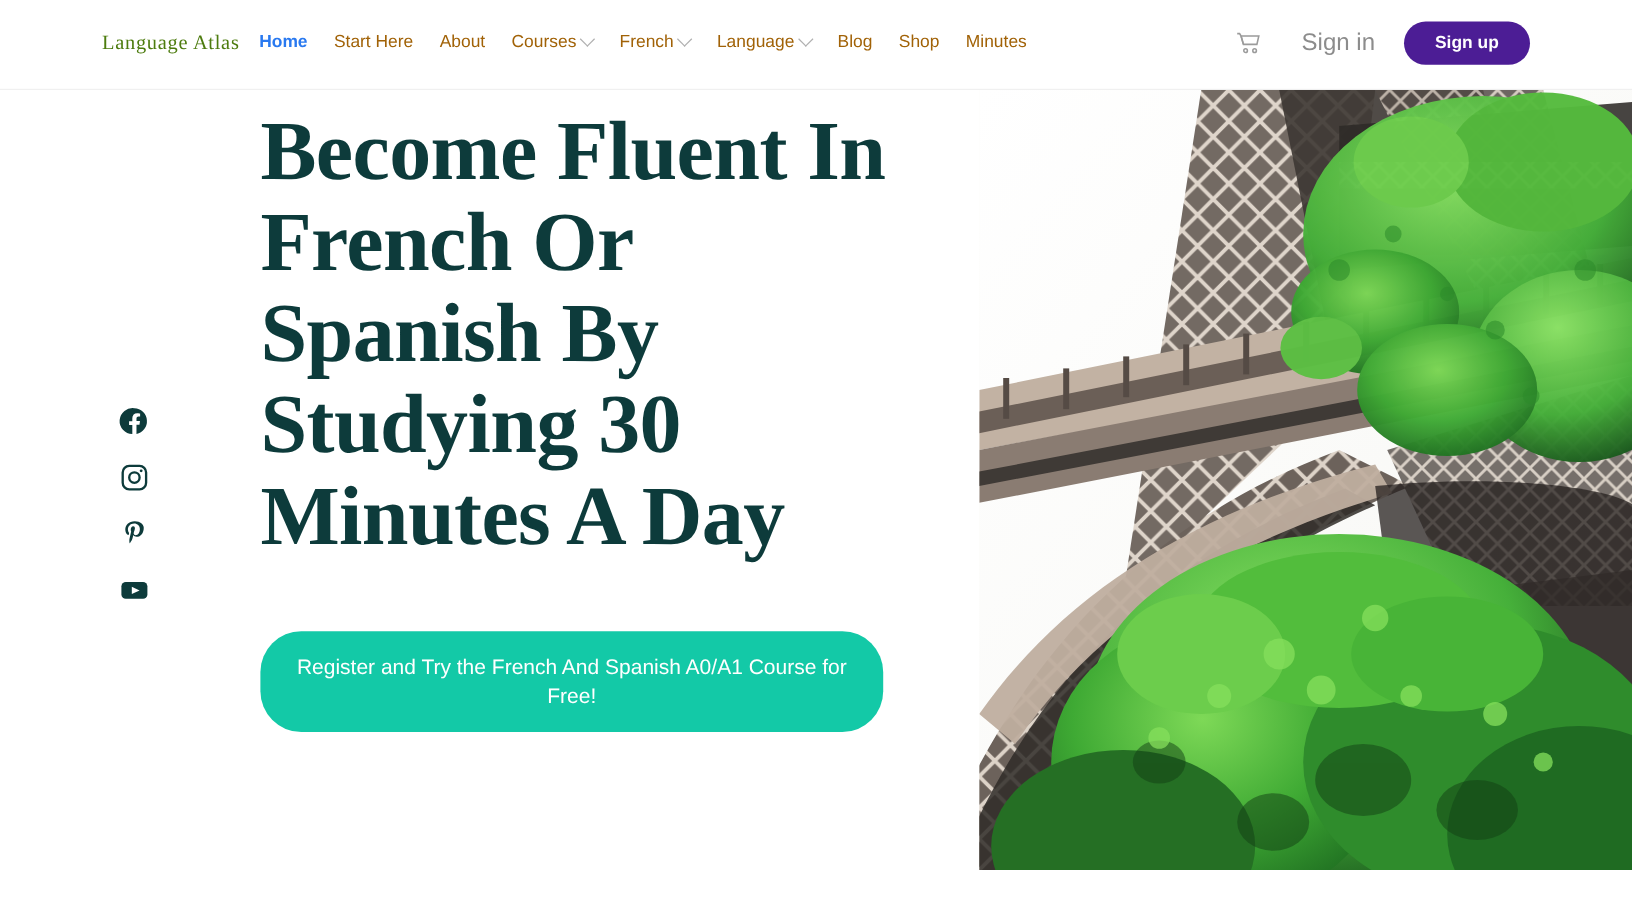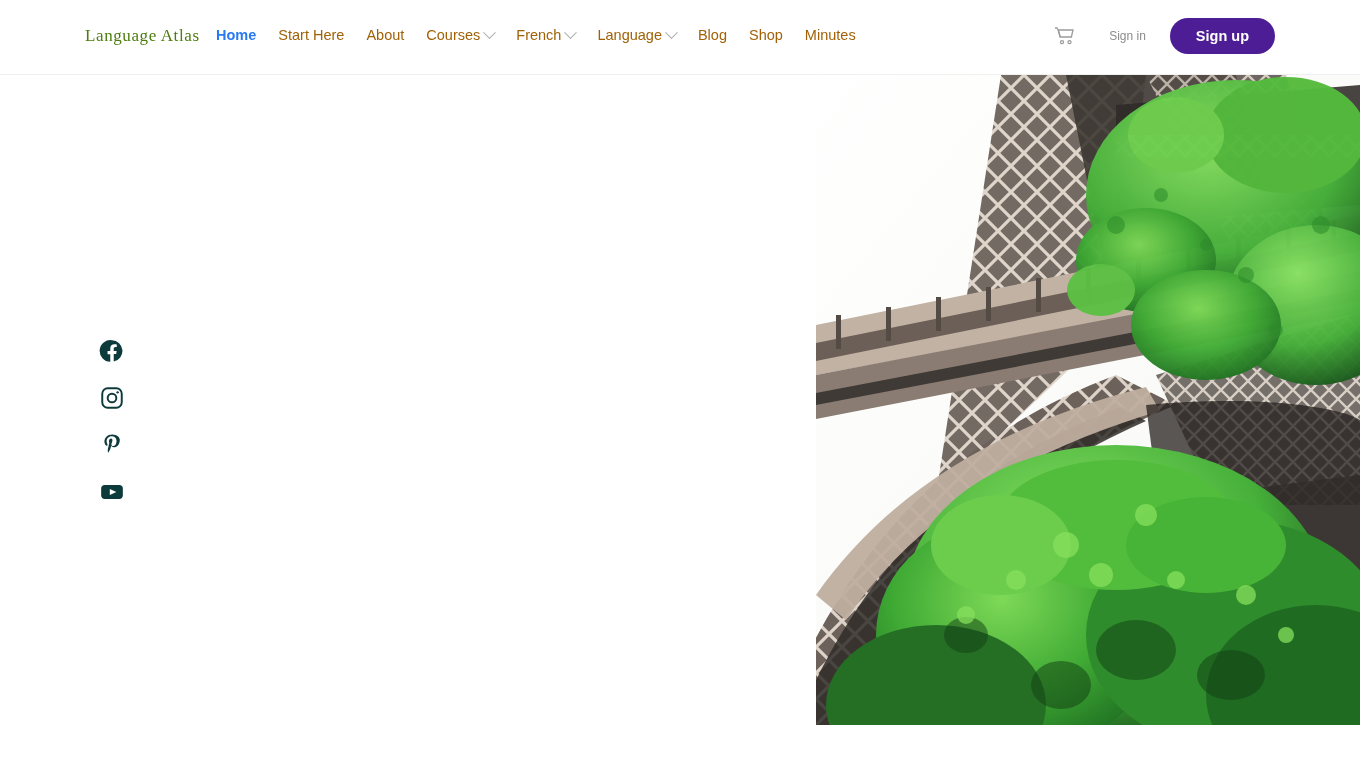--- a/index.html
+++ b/index.html
@@ -41,21 +41,21 @@
     border-right: 1.4px solid #b0b0b0;
     border-bottom: 1.4px solid #b0b0b0;
     transform: rotate(45deg) translate(-2px,-2px);
   }
   .header-right {
     position: absolute; right: 85px; top: 18px;
     display: flex; align-items: center; gap: 0px;
   }
   .cart-icon { width: 30px; height: 30px; display:flex; align-items:center; justify-content:center; cursor:pointer; margin-right: 16px;}
   .signin {
-    font-size: 12px; color: #8c8c8c; padding: 0 14px; cursor: pointer; white-space: nowrap;
+    font-size: 20px; color: #8c8c8c; padding: 0 14px; cursor: pointer; white-space: nowrap;
   }
   .signup {
     background: #4c1d95; color: #fff;
     font-size: 14.5px; font-weight: bold;
     padding: 10px 26px; border-radius: 22px;
     border: none; cursor: pointer; white-space: nowrap;
     margin-left: 10px;
   }
 
   
@@ -310,15 +310,17 @@
     </span>
     <span class="social-icon">
       <svg viewBox="0 0 24 24" width="26" height="26" fill="#0d3b3b">
         <rect x="2" y="5.5" width="20" height="13" rx="3.4"></rect>
         <polygon points="10,9.2 16,12 10,14.8" fill="#ffffff"></polygon>
       </svg>
     </span>
   </div>
 
   <div class="hero-copy">
+    <h1 class="headline">Become Fluent In French Or Spanish By Studying 30 Minutes A Day</h1>
+    <button class="cta">Register and Try the French And Spanish A0/A1 Course for Free!</button>
   </div>
 
 </div>
 
 </body></html>

